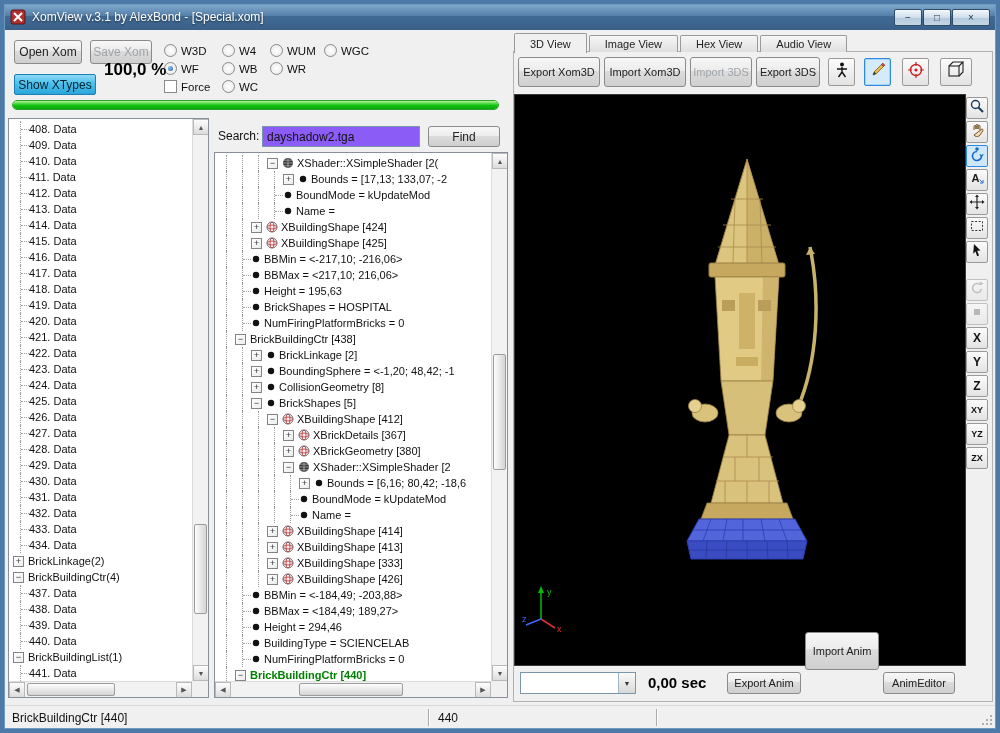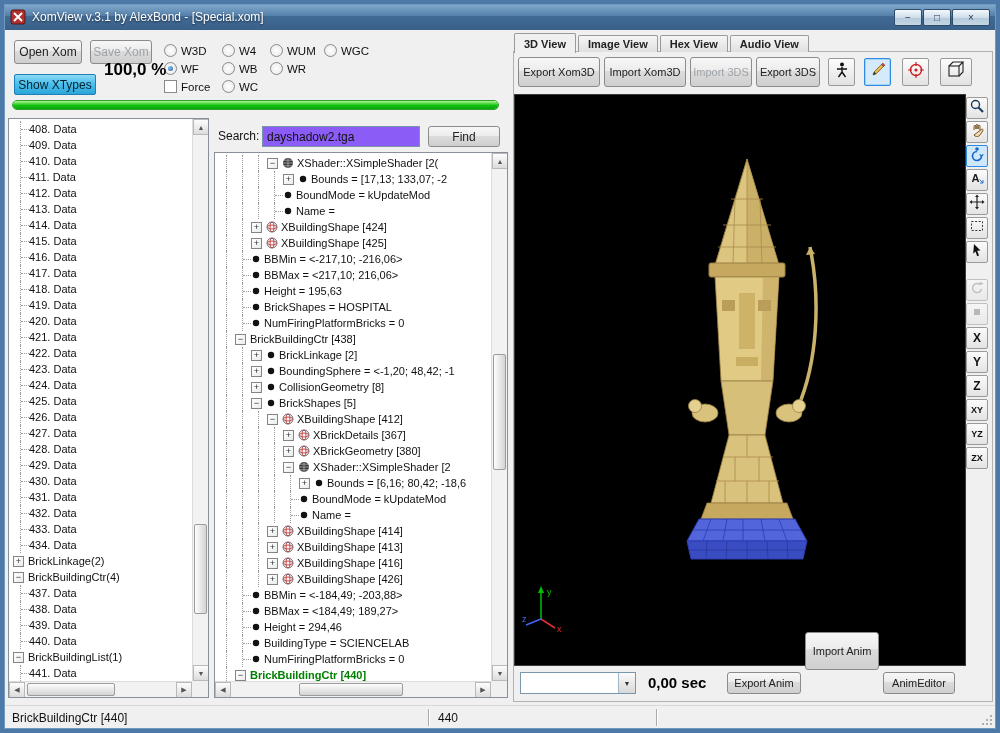--- a/index.html
+++ b/index.html
@@ -61,22 +61,22 @@
   .hthumb { position:absolute; top:1px; bottom:1px; background:linear-gradient(#fdfdfd,#d4d4d4); border:1px solid #9c9c9c; border-radius:2px; }
   .scorner { position:absolute; right:0; bottom:0; width:16px; height:16px; background:#f0f0f0; }
 
   
   .search-label { position:absolute; left:218px; top:129px; font-size:12px; color:#111; }
   .search-input { position:absolute; left:262px; top:126px; width:158px; height:21px; border:1px solid #7a96ab; font-size:12px;
     padding:0 4px; font-family:"Liberation Sans",sans-serif; color:#111; background:#8b5cf6; }
 
   
   .tabstrip { position:absolute; left:514px; top:32px; height:20px; display:flex; align-items:flex-end; z-index:5; }
-  .tab { height:17px; padding:0 9px; font-size:11px; display:flex; align-items:center; color:#222;
-    background:linear-gradient(#f6f6f6,#e0e0e0); border:1px solid #9a9a9a; border-bottom:none; border-radius:2px 2px 0 0; margin-right:2px;font-weight:bold; }
+  .tab { height:17px; padding:0 15px; font-size:11px; display:flex; align-items:center; color:#222;
+    background:linear-gradient(#f6f6f6,#e0e0e0); border:1px solid #9a9a9a; border-bottom:none; border-radius:2px 2px 0 0; margin-right:2px; }
   .tab.active { height:20px; background:#f0f0f0; margin-bottom:-1px; z-index:6; }
   .tabpage { position:absolute; left:513px; top:51px; width:480px; height:651px; background:#f0f0f0; border:1px solid #b2b2b2; }
   .icon-btn { position:absolute; border:1px solid #9a9a9a; border-radius:2px; background:linear-gradient(#fcfcfc,#e2e2e2);
     display:flex; align-items:center; justify-content:center; }
   .icon-btn.active { border:1px solid #2e8ae0; background:#d5ebfb; box-shadow:0 0 0 1px #a8d4f5 inset; }
   .viewport { position:absolute; left:515px; top:95px; width:450px; height:570px; background:#000; outline:1px solid #3a3a3a; }
   .model { position:absolute; left:0; top:0; width:450px; height:570px; }
   .gizmo { position:absolute; left:6px; top:486px; }
   .side-toolbar { position:absolute; left:966px; top:97px; width:24px; display:flex; flex-direction:column; gap:2px; }
   .side-btn { width:22px; height:22px; border:1px solid #9a9a9a; border-radius:2px; background:linear-gradient(#fbfbfb,#e3e3e3);
@@ -625,21 +625,21 @@
           <span class="lvl"></span>
           <span class="lvl"></span>
           <span class="lvl"></span>
           <span class="expand-box">+</span>
           <span class="node-icon">
             <svg width="12" height="12">
               <circle cx="6" cy="6" r="5" fill="#f4f4f4" stroke="#666"></circle>
               <path d="M1.5 6 A4.5 2 0 0 0 10.5 6 M1.5 6 A4.5 2 0 0 1 10.5 6 M6 1 A2 5 0 0 0 6 11 M6 1 A2 5 0 0 1 6 11" stroke="#c03030" fill="none" stroke-width="0.8"></path>
             </svg>
           </span>
-          <span class="tree-label">XBuildingShape [416]</span>
+          <span class="tree-label">XBuildingShape [333]</span>
         </div>
         <div class="tree-row">
           <span class="lvl"></span>
           <span class="lvl"></span>
           <span class="lvl"></span>
           <span class="expand-box">+</span>
           <span class="node-icon">
             <svg width="12" height="12">
               <circle cx="6" cy="6" r="5" fill="#f4f4f4" stroke="#666"></circle>
               <path d="M1.5 6 A4.5 2 0 0 0 10.5 6 M1.5 6 A4.5 2 0 0 1 10.5 6 M6 1 A2 5 0 0 0 6 11 M6 1 A2 5 0 0 1 6 11" stroke="#c03030" fill="none" stroke-width="0.8"></path>

